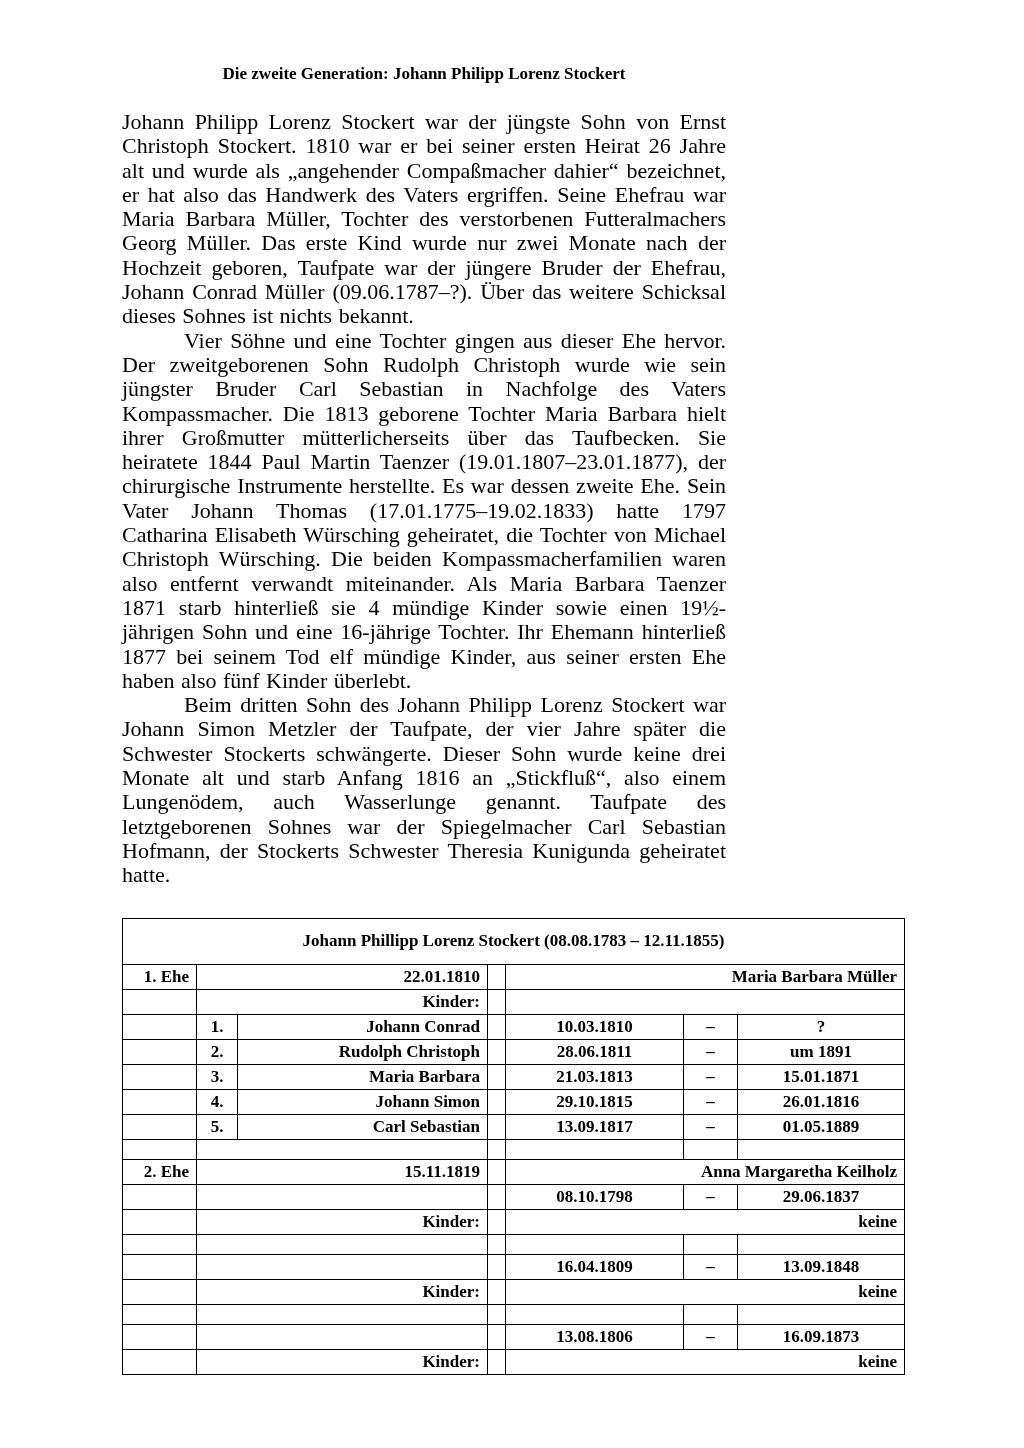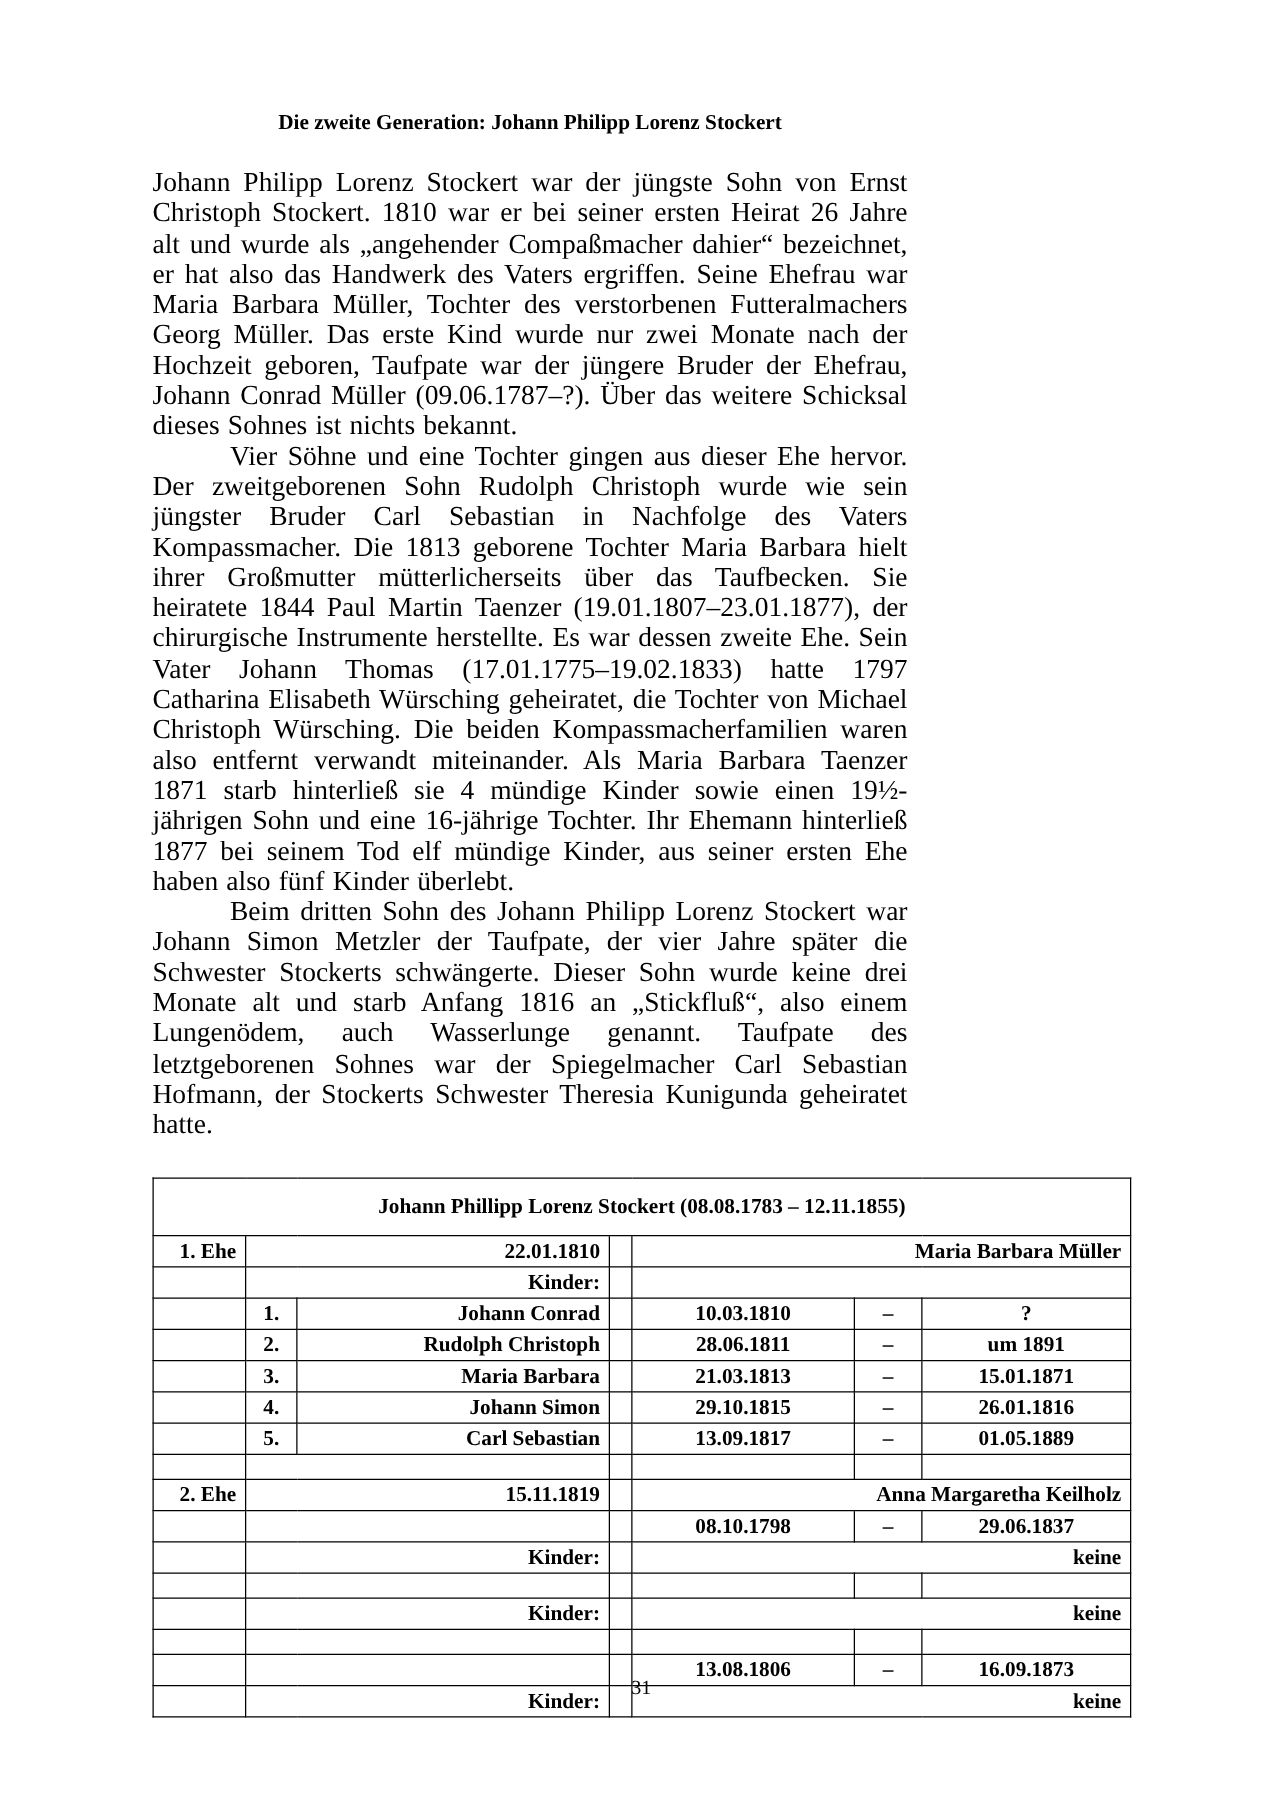--- a/index.html
+++ b/index.html
@@ -7,21 +7,21 @@
   body {
     width: 1024px; height: 1448px;
     font-family: "Liberation Serif", "DejaVu Serif", serif;
     color: #000;
     position: relative;
     overflow: hidden;
   }
   .page {
     position: relative;
     width: 846px; height: 1448px;
-    padding: 88px 120px 0 122px;
+    padding: 64px 120px 0 122px;
     background: #fff;
   }
   .doc-title {
     font-size: 17px;
     font-weight: bold;
     text-align: center;
     margin-bottom: 26px;
     line-height: 20px;
   }
   .body-par {
@@ -185,20 +185,28 @@
       <td></td>
       <td colspan="2"></td>
       <td></td>
       <td></td>
       <td></td>
       <td></td>
     </tr>
 
     <tr>
       <td></td>
+      <td colspan="2"></td>
+      <td></td>
+      <td class="c-center">16.04.1809</td>
+      <td class="c-center">–</td>
+      <td class="c-center">13.09.1848</td>
+    </tr>
+    <tr>
+      <td></td>
       <td colspan="2" class="c-left">Kinder:</td>
       <td></td>
       <td colspan="3" class="c-left">keine</td>
     </tr>
 
     <tr class="sep">
       <td></td>
       <td colspan="2"></td>
       <td></td>
       <td></td>
@@ -216,15 +224,14 @@
     </tr>
     <tr>
       <td></td>
       <td colspan="2" class="c-left">Kinder:</td>
       <td></td>
       <td colspan="3" class="c-left">keine</td>
     </tr>
   </tbody>
     </table>
 
-  <div class="page-number">31</div>
 
 </div>
 
 </body></html>

